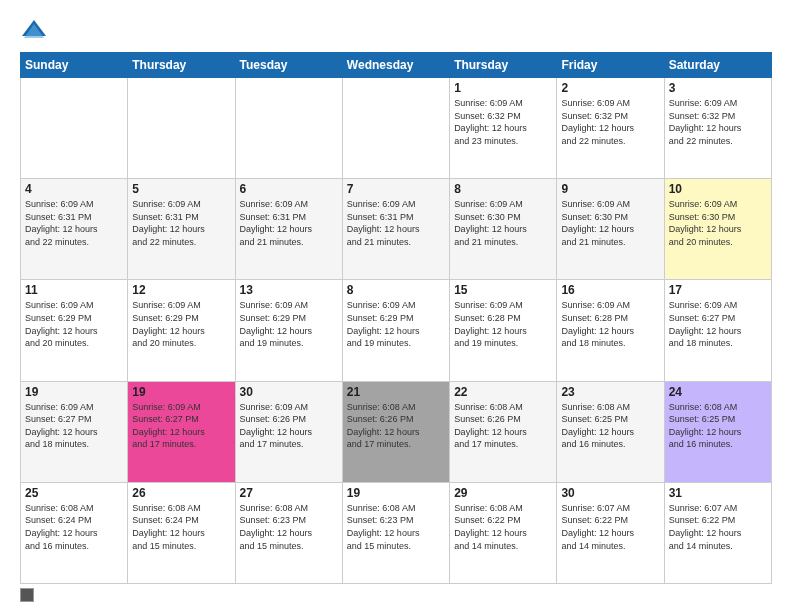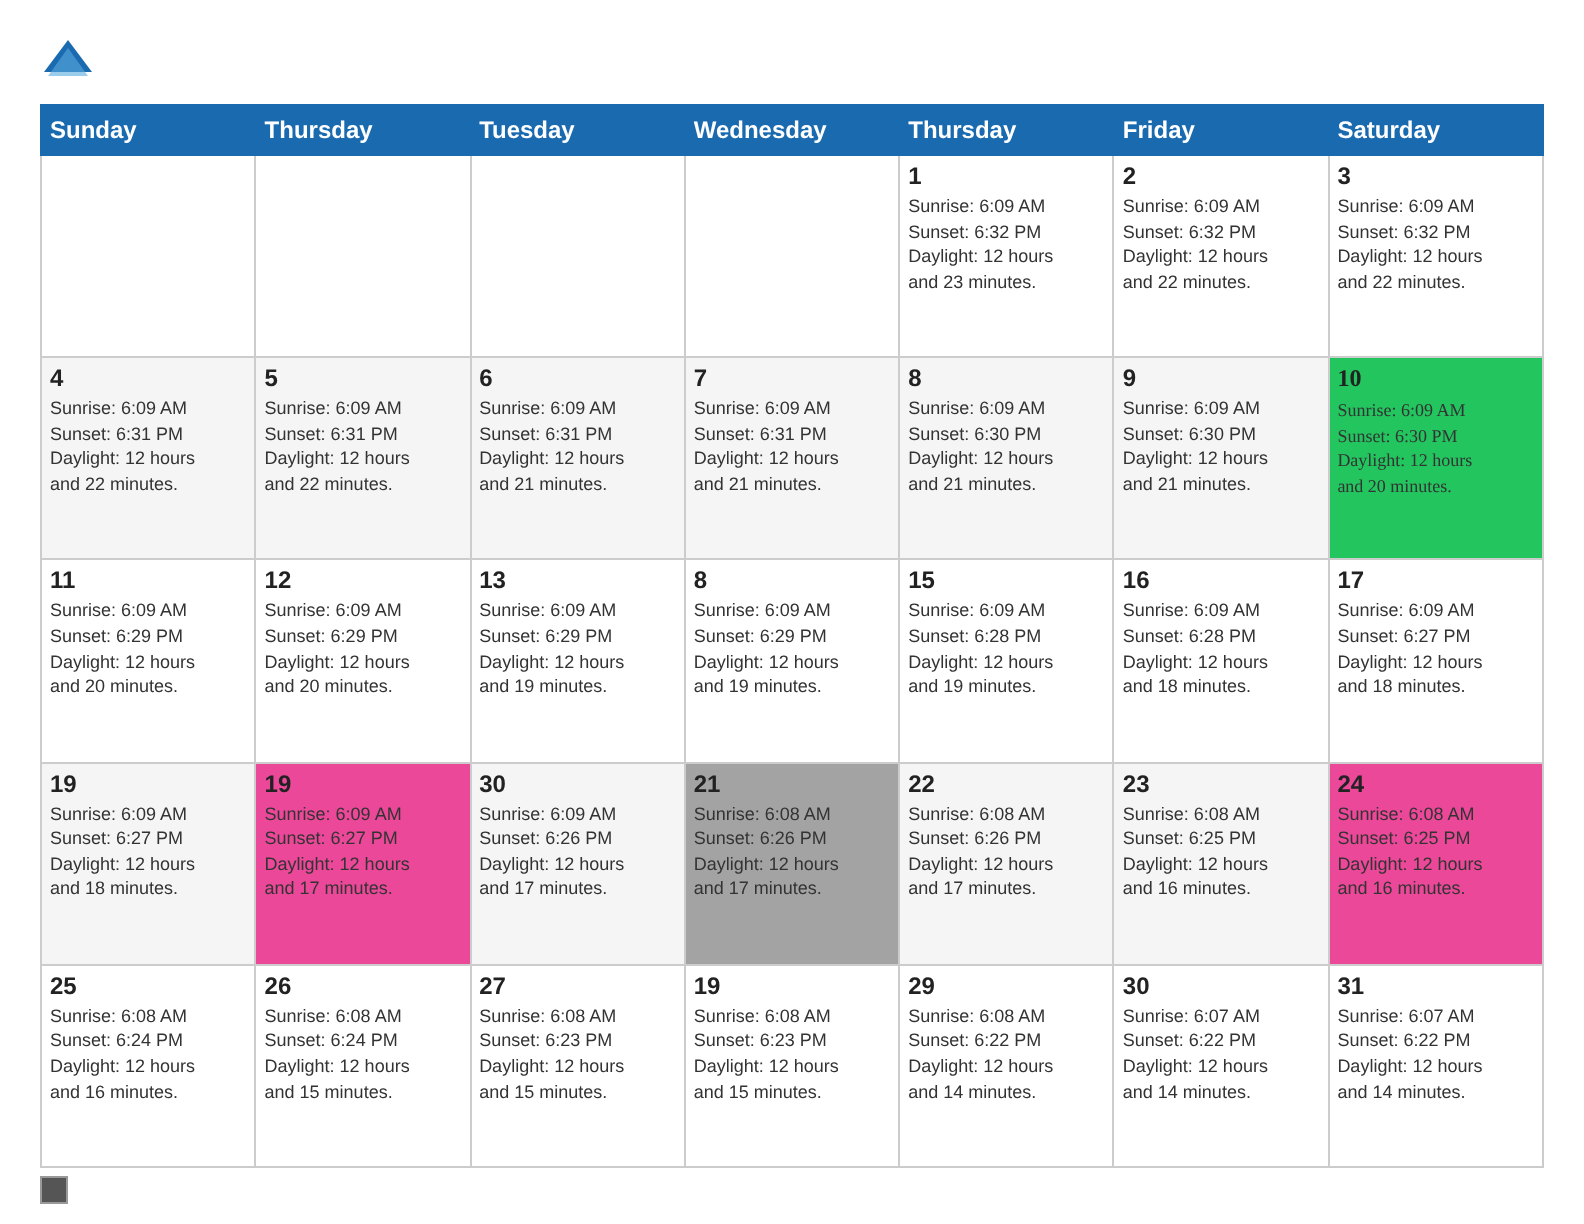--- a/index.html
+++ b/index.html
@@ -215,21 +215,21 @@
 Daylight: 12 hours
 and 21 minutes.</div>
           </td>
           <td style="background: rgb(245, 245, 245);">
             <div class="day-num">9</div>
             <div class="day-info" style="white-space: pre-line;">Sunrise: 6:09 AM
 Sunset: 6:30 PM
 Daylight: 12 hours
 and 21 minutes.</div>
           </td>
-          <td style="background: #22c55e; font-family: Liberation Serif, serif;">
+          <td style="background: #fef9c3;">
             <div class="day-num">10</div>
             <div class="day-info" style="white-space: pre-line;">Sunrise: 6:09 AM
 Sunset: 6:30 PM
 Daylight: 12 hours
 and 20 minutes.</div>
           </td>
         </tr>
         <tr>
           <td>
             <div class="day-num">11</div>
@@ -317,21 +317,21 @@
 Daylight: 12 hours
 and 17 minutes.</div>
           </td>
           <td style="background: rgb(245, 245, 245);">
             <div class="day-num">23</div>
             <div class="day-info" style="white-space: pre-line;">Sunrise: 6:08 AM
 Sunset: 6:25 PM
 Daylight: 12 hours
 and 16 minutes.</div>
           </td>
-          <td style="background: #ec4899;">
+          <td style="background: #c4b5fd;">
             <div class="day-num">24</div>
             <div class="day-info" style="white-space: pre-line;">Sunrise: 6:08 AM
 Sunset: 6:25 PM
 Daylight: 12 hours
 and 16 minutes.</div>
           </td>
         </tr>
         <tr>
           <td>
             <div class="day-num">25</div>

